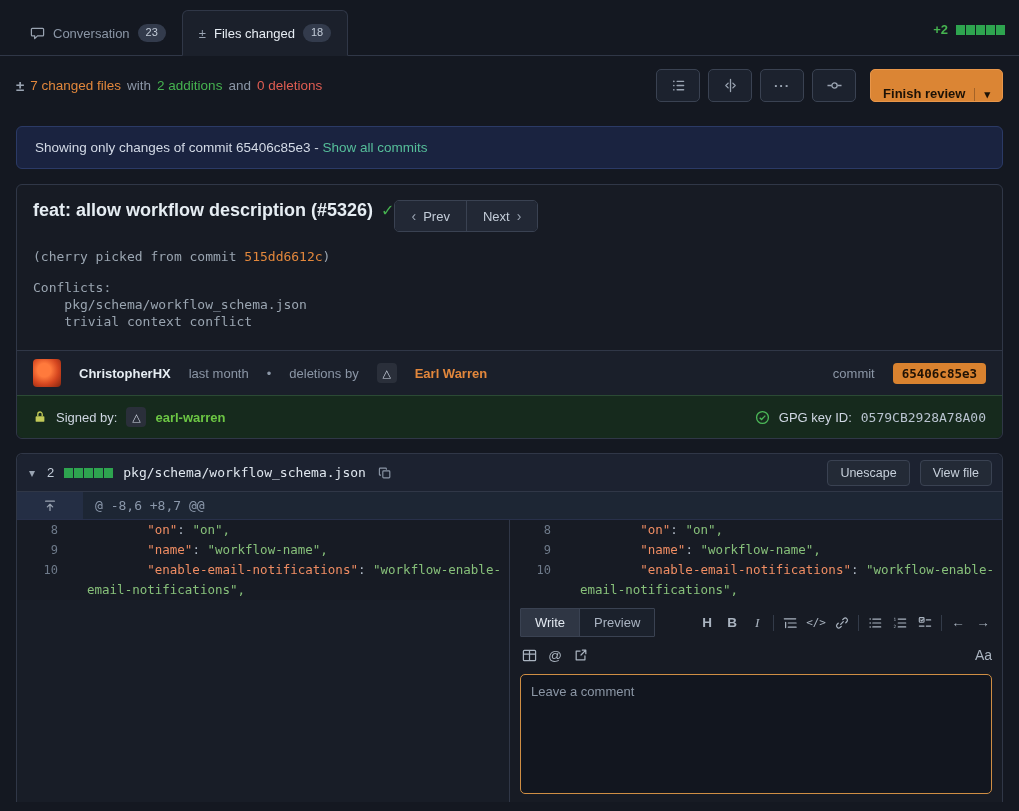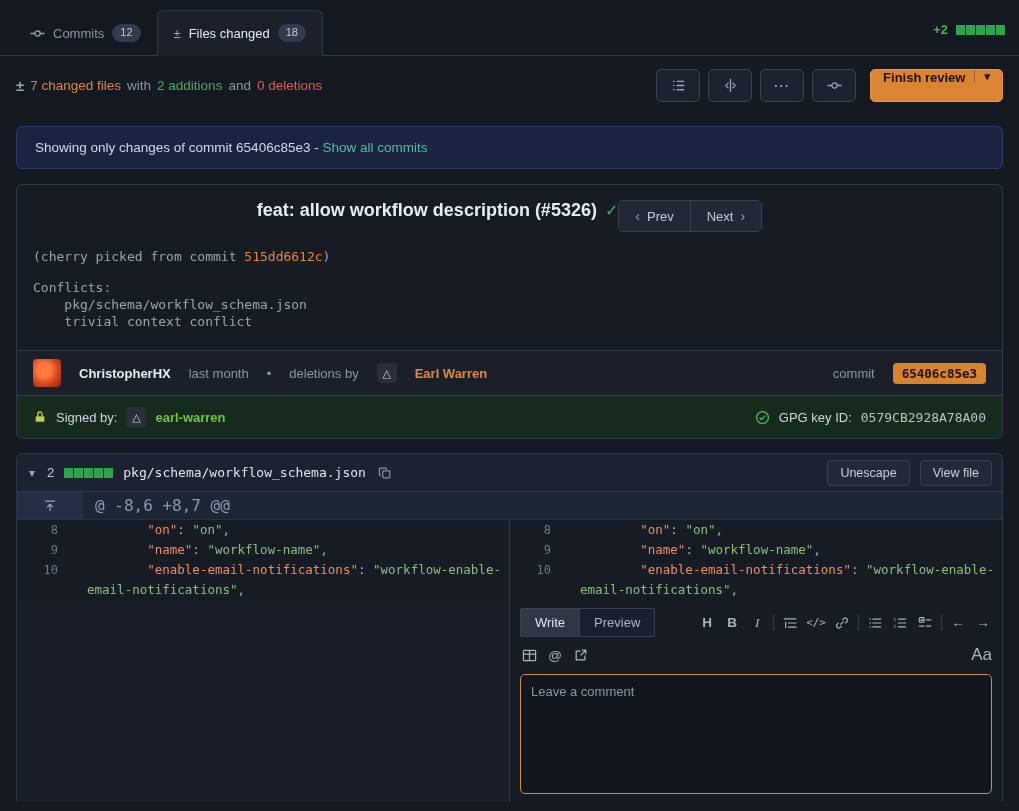--- a/index.html
+++ b/index.html
@@ -32,30 +32,30 @@
   .subheader{display:flex;justify-content:space-between;align-items:center;padding:13px 16px 12px}
   .changes{display:flex;align-items:center;gap:6px;font-size:13.5px;color:var(--muted)}
   .changes .pm{color:#9aa4b2;font-size:15px;font-weight:bold}
   .o{color:var(--orange)} .g{color:var(--bright-green)} .r{color:var(--red)}
   .sub-right{display:flex;align-items:center;gap:8px}
   .viewed{display:flex;flex-direction:column;gap:6px;align-items:center;margin-right:10px}
   .viewed-text{color:#c3ccd8;font-size:13.5px}
   .progress{width:140px;height:6px;border-radius:3px;background:#343c4c;overflow:hidden}
   .progress i{display:block;height:100%;width:0;background:var(--green)}
   .ibtn{width:44px;height:33px;background:var(--bg3);border:1px solid var(--border2);border-radius:5px;display:flex;align-items:center;justify-content:center;color:#aab4c2;cursor:pointer}
-  .finish{height:33px;margin-left:6px;background:#db8534;border:1px solid #e8964a;border-radius:5px;color:#1c1206;font-weight:bold;font-size:13px;display:flex;align-items:flex-start;padding:0 12px;cursor:pointer;gap:9px}
+  .finish{height:33px;margin-left:6px;background:#db8534;border:1px solid #e8964a;border-radius:5px;color:#1c1206;font-weight:bold;font-size:13px;display:flex;align-items:flex-end;padding:0 12px;cursor:pointer;gap:9px}
   .finish .caret{border-left:1px solid rgba(0,0,0,.25);padding-left:9px;font-size:11px}
 
   
   .banner{margin:12px 16px 0;background:#1a2340;border:1px solid #2b3a66;border-radius:6px;padding:13px 18px;font-size:13.5px;color:#d3dae6}
   .banner a{color:var(--teal);text-decoration:none;cursor:pointer}
 
   
   .cbox{margin:15px 16px 0;background:var(--bg2);border:1px solid var(--border);border-radius:6px}
-  .cbox-head{display:flex;justify-content:center;align-items:flex-start;padding:15px 16px 4px}
+  .cbox-head{display:flex;justify-content:flex-start;align-items:flex-start;padding:15px 16px 4px}
   .ctitle{font-size:18px;color:#e6edf3;display:flex;align-items:center;gap:8px}
   .ctitle .ck{color:var(--bright-green);font-size:16px}
   .pn{display:flex;border:1px solid var(--border2);border-radius:5px;overflow:hidden}
   .pn .b{display:flex;align-items:center;gap:7px;background:var(--bg4);color:#c3ccd8;padding:7px 16px;font-size:13px;cursor:pointer}
   .pn .b + .b{border-left:1px solid var(--border2)}
   .pn .chev{font-size:14px;color:#9aa4b2}
   .cbody{padding:12px 16px 20px;font-family:"DejaVu Sans Mono","Liberation Mono",monospace;font-size:13px;color:#9aa5b1;line-height:17px}
   .cbody p{margin-bottom:14px}
   .cbody a{color:var(--orange);text-decoration:none;cursor:pointer}
   .conflicts{white-space:pre}
@@ -77,21 +77,21 @@
   .dbox{margin:14px 16px 0;background:var(--bg2);border:1px solid var(--border);border-radius:6px 6px 0 0;border-bottom:none}
   .dhead{display:flex;align-items:center;gap:10px;height:38px;padding:0 10px;background:#1c2230;border-bottom:1px solid var(--border);border-radius:6px 6px 0 0}
   .dhead .fold{color:#9aa4b2;font-size:12px;cursor:pointer;padding:0 2px}
   .dhead .cnt{color:#c3ccd8;font-size:13px}
   .minibar{display:flex;gap:1px}
   .minibar i{width:9px;height:10px;background:#2ea44f;display:block}
   .fname{font-family:"DejaVu Sans Mono","Liberation Mono",monospace;font-size:13px;color:#dfe6ee}
   .copy{color:#8b96a6;cursor:pointer;margin-left:2px}
   .dhead .spacer{flex:1}
   .sbtn{background:#232a36;border:1px solid var(--border2);color:#c7d0db;border-radius:4px;font-size:12.5px;padding:5px 12px;cursor:pointer}
-  .hunk{display:flex;height:28px;background:#1d2634;border-bottom:1px solid #28304a;font-family:"DejaVu Sans Mono","Liberation Mono",monospace;font-size:16px;color:#8b98ab}
+  .hunk{display:flex;height:28px;background:#1d2634;border-bottom:1px solid #28304a;font-family:"DejaVu Sans Mono","Liberation Mono",monospace;font-size:13px;color:#8b98ab}
   .hunk .hg{flex:0 0 66px;background:#242e44;display:flex;align-items:center;justify-content:center;color:#9aa8c0;cursor:pointer}
   .hunk .ht{display:flex;align-items:center;padding:0 12px}
 
   .drow{display:flex;align-items:stretch}
   .half{flex:1 1 0;min-width:0;display:flex}
   .half.rgt{border-left:1px solid var(--border)}
   .num{flex:0 0 50px;text-align:right;padding:0 9px 0 0;color:var(--num);font-family:"DejaVu Sans Mono","Liberation Mono",monospace;font-size:12px;line-height:20px;cursor:pointer}
   .sign{flex:0 0 16px;text-align:center;font-family:"DejaVu Sans Mono","Liberation Mono",monospace;font-size:12px;line-height:20px}
   .code{flex:1;min-width:0;padding:0 8px 0 4px;font-family:"DejaVu Sans Mono","Liberation Mono",monospace;font-size:12.5px;line-height:20px;white-space:pre-wrap;word-break:break-all;color:var(--plain)}
   .key{color:var(--key)} .str{color:var(--str)} .plain{color:var(--plain)}
@@ -109,40 +109,39 @@
   .seg .t{padding:6px 14px;font-size:13px;color:#aab4c2;background:#1b212c;cursor:pointer}
   .seg .t.active{background:#2f3644;color:#e2e8f0;border-right:1px solid var(--border2)}
   .mtools{display:flex;align-items:center;gap:7px;flex:1;justify-content:flex-end}
   .mt{color:#aab4c0;min-width:18px;height:22px;display:inline-flex;align-items:center;justify-content:center;cursor:pointer;font-size:13.5px}
   .mt.bold{font-weight:bold}
   .mt.italic{font-style:italic;font-family:"Liberation Serif","DejaVu Serif",serif}
   .mt.codetxt{font-family:"DejaVu Sans Mono",monospace;font-size:11px}
   .vsep{width:1px;height:16px;background:#333b49}
   .frow2{display:flex;align-items:center;gap:8px;margin-top:7px}
   .frow2 .spacer{flex:1}
-  .aa{color:#aab4c0;font-size:17px;cursor:pointer}
+  .aa{color:#aab4c0;font-size:14px;cursor:pointer}
   textarea.cmt{margin-top:8px;width:100%;height:120px;background:#12161f;border:1.5px solid #cf8e44;border-radius:5px;color:var(--text);font:13px "Liberation Sans","DejaVu Sans",sans-serif;padding:9px 10px;resize:none;outline:none}
   textarea.cmt::placeholder{color:#8b96a5}
 </style>
 </head>
 <body>
 
 <div>
 
   <header class="tabbar">
     <nav class="tabs">
       <a class="tab">
         <span class="icn">
-          <svg width="15" height="15" viewBox="0 0 16 16" fill="none" stroke="currentColor" stroke-width="1.4">
-              <circle cx="8" cy="8" r="2.8"></circle>
-              <path d="M.5 8H5M11 8h4.5"></path>
+          <svg width="15" height="15" viewBox="0 0 16 16" fill="none" stroke="currentColor" stroke-width="1.3" stroke-linejoin="round">
+              <path d="M2.5 2.5h11a1 1 0 0 1 1 1v6a1 1 0 0 1-1 1H8l-3 3v-3H2.5a1 1 0 0 1-1-1v-6a1 1 0 0 1 1-1z"></path>
             </svg>
         </span>
-        <span>Commits</span>
-        <span class="badge">12</span>
+        <span>Conversation</span>
+        <span class="badge">23</span>
       </a>
       <a class="tab active">
         <span class="icn">±</span>
         <span>Files changed</span>
         <span class="badge">18</span>
       </a>
     </nav>
     <div class="diffstat-top">
       <span class="plus2">+2</span>
       <span class="statbar">

